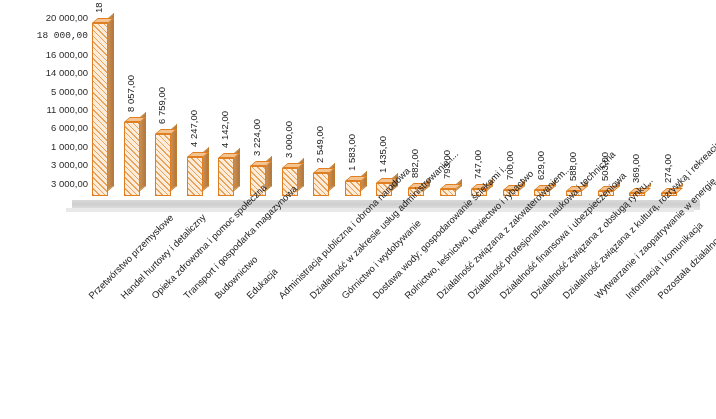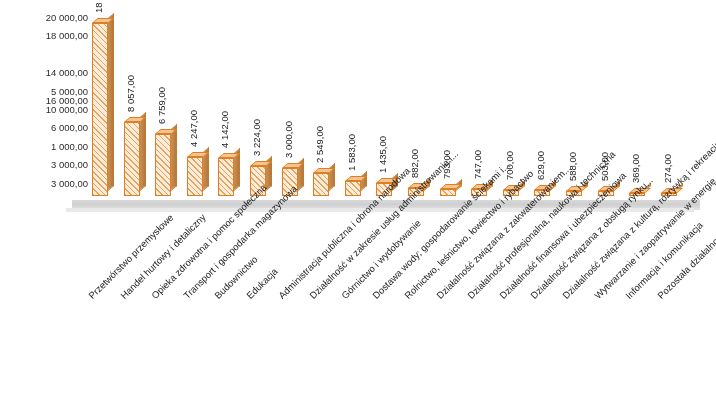--- a/index.html
+++ b/index.html
@@ -88,25 +88,25 @@
     transform:rotate(-45deg);
   }
 </style>
 </head>
 <body>
 
 <div id="chart-root">
 
   <div class="y-axis">
       <div class="y-tick" style="top: 13px;">20 000,00</div>
-      <div class="y-tick" style="top: 31.4px;">18 000,00</div>
-      <div class="y-tick" style="top: 49.8px; margin-top: 46px;">16 000,00</div>
+      <div class="y-tick" style="top: 31.4px; font-family: Liberation Mono, monospace;">18 000,00</div>
+      <div class="y-tick" style="top: 49.8px;">16 000,00</div>
       <div class="y-tick" style="top: 68.2px;">14 000,00</div>
       <div class="y-tick" style="top: 86.6px;">5 000,00</div>
-      <div class="y-tick" style="top: 105px;">10 000,00</div>
+      <div class="y-tick" style="top: 105px;">11 000,00</div>
       <div class="y-tick" style="top: 123.4px;">6 000,00</div>
       <div class="y-tick" style="top: 141.8px;">1 000,00</div>
       <div class="y-tick" style="top: 160.2px;">3 000,00</div>
       <div class="y-tick" style="top: 178.6px;">3 000,00</div>
       <div class="y-tick zero" style="top: 197px;">-</div>
     </div>
 
   <div class="floor"></div>
   <div class="floor-front"></div>
 

